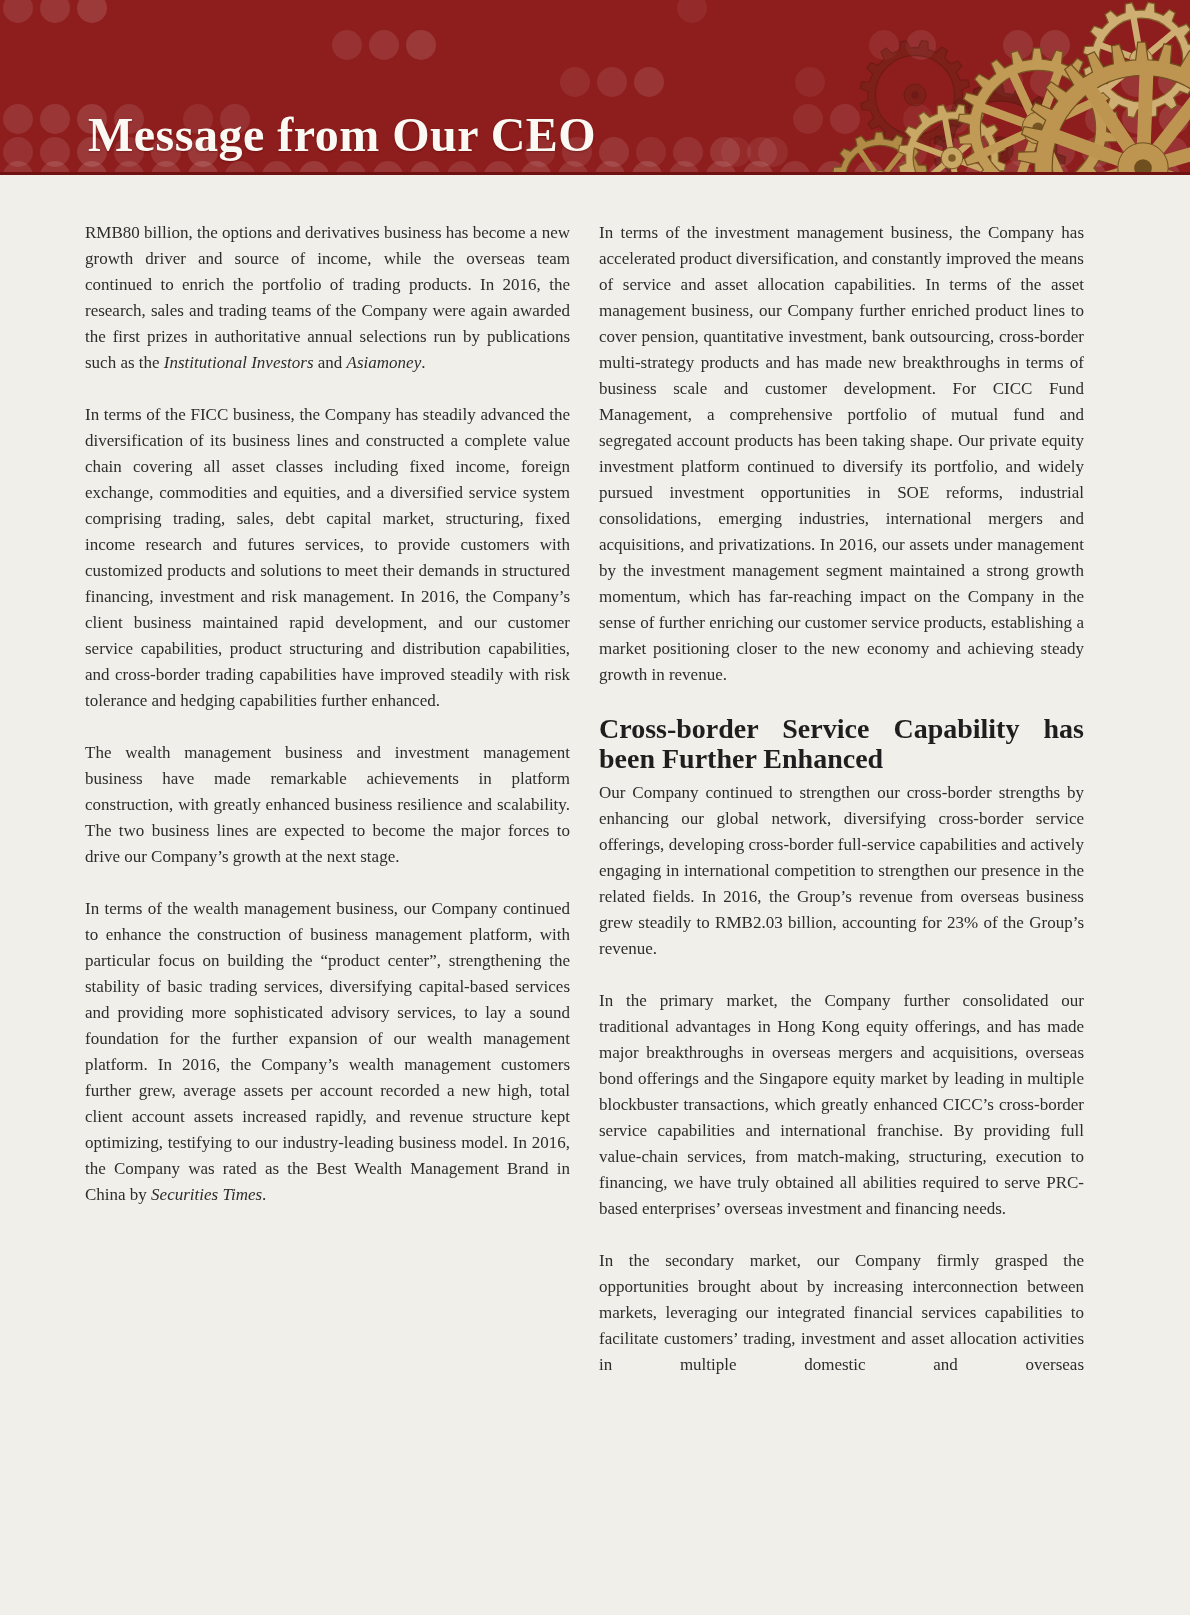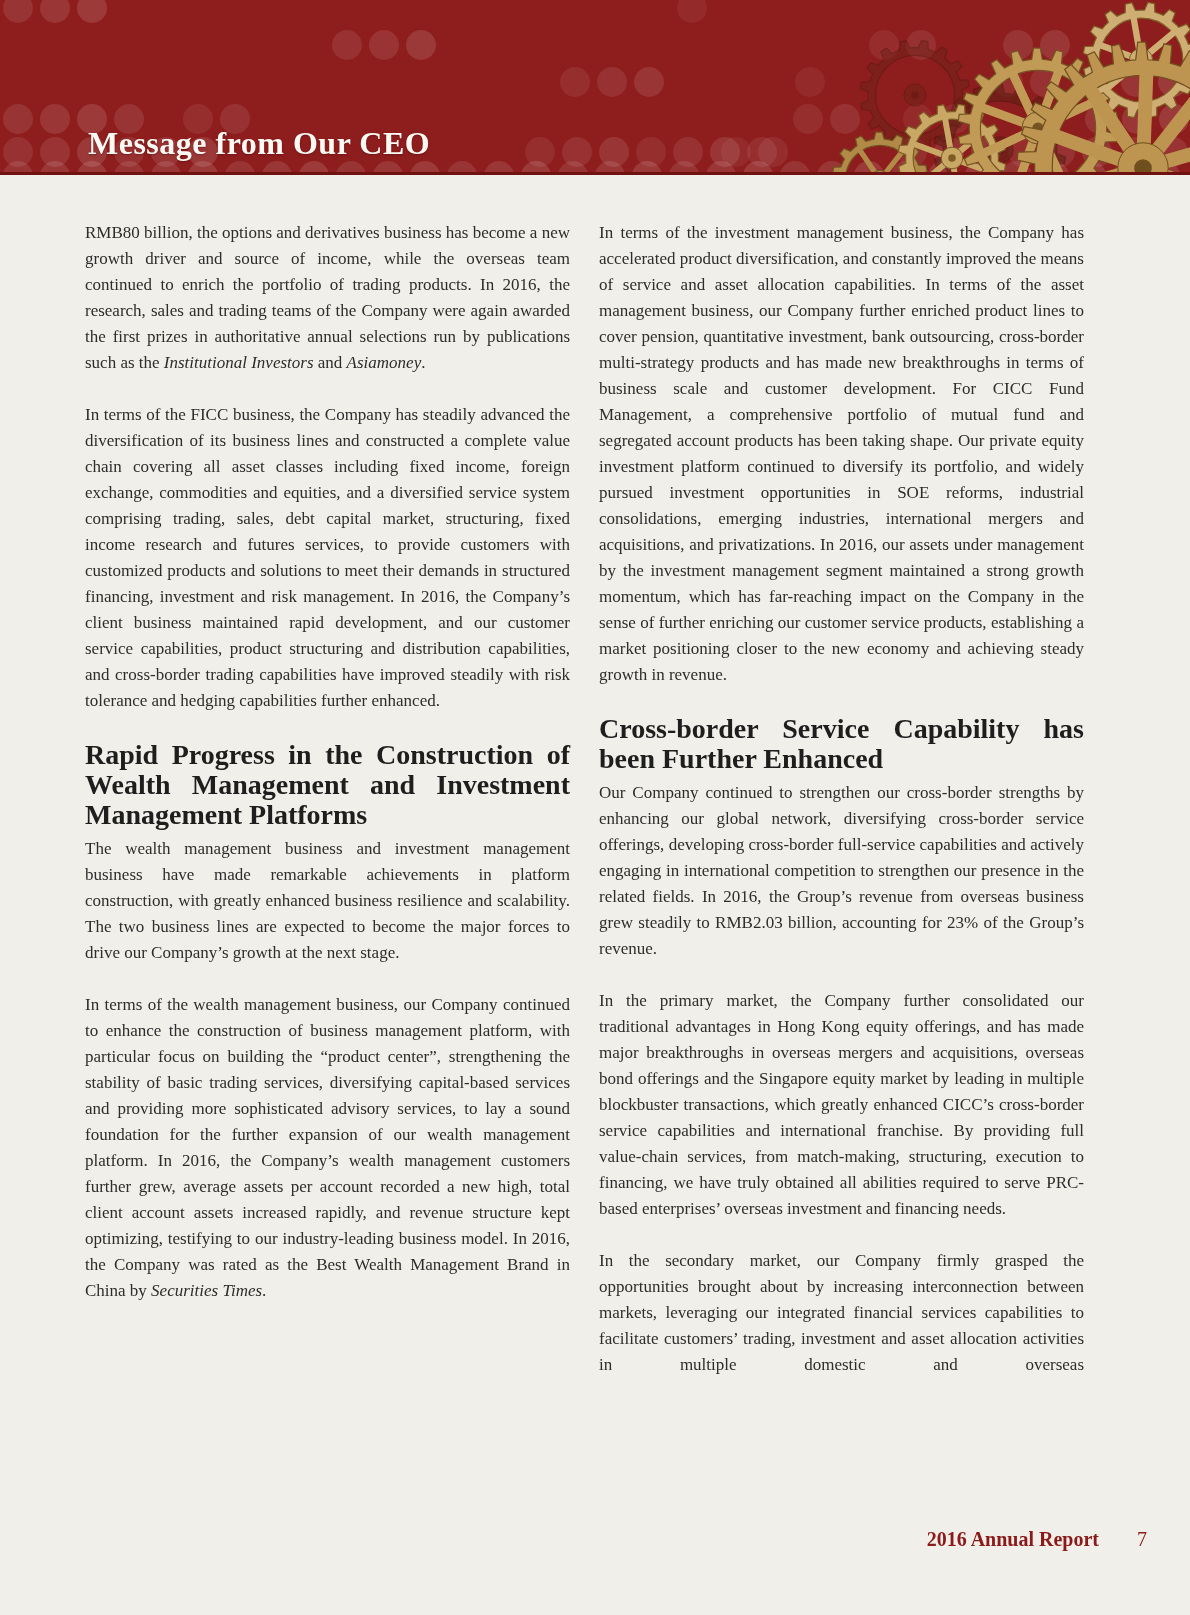--- a/index.html
+++ b/index.html
@@ -23,21 +23,21 @@
   
   .banner{
     position:absolute;top:0;left:0;width:1190px;height:172px;
     background:var(--header-red);
     border-bottom:3px solid var(--header-red-deep);
     overflow:hidden;
   }
   .banner svg{position:absolute;top:0;left:0;}
   .page-title{
     position:absolute;left:88px;bottom:13px;
-    font-size:32px;line-height:1;font-weight:700;
+    font-size:48px;line-height:1;font-weight:700;
     color:#fbf9f3;letter-spacing:0.5px;
     text-shadow:0 1px 2px rgba(60,0,0,.35);
   }
 
   
   .columns{
     position:absolute;top:220px;left:85px;width:1019px;
     display:flex;gap:29px;
   }
   .col{width:485px;}
@@ -232,31 +232,26 @@
           <circle cx="1143" cy="168" r="8.82" fill="#6f4f1e"></circle>
         </g>
       </svg>
     <div class="page-title">Message from Our CEO</div>
   </div>
 
   <div class="columns">
     <div class="col">
         <p><span>RMB80 billion, the options and derivatives business has become a new growth driver and source of income, while the overseas team continued to enrich the portfolio of trading products. In 2016, the research, sales and trading teams of the Company were again awarded the first prizes in authoritative annual selections run by publications such as the </span><em>Institutional Investors</em><span> and </span><em>Asiamoney</em><span>.</span></p>
         <p><span>In terms of the FICC business, the Company has steadily advanced the diversification of its business lines and constructed a complete value chain covering all asset classes including fixed income, foreign exchange, commodities and equities, and a diversified service system comprising trading, sales, debt capital market, structuring, fixed income research and futures services, to provide customers with customized products and solutions to meet their demands in structured financing, investment and risk management. In 2016, the Company’s client business maintained rapid development, and our customer service capabilities, product structuring and distribution capabilities, and cross-border trading capabilities have improved steadily with risk tolerance and hedging capabilities further enhanced.</span></p>
-        <h2><span>Rapid Progress in the Construction of Wealth Management and Investment Management Platforms</span></h2>
         <p><span>The wealth management business and investment management business have made remarkable achievements in platform construction, with greatly enhanced business resilience and scalability. The two business lines are expected to become the major forces to drive our Company’s growth at the next stage.</span></p>
         <p><span>In terms of the wealth management business, our Company continued to enhance the construction of business management platform, with particular focus on building the “product center”, strengthening the stability of basic trading services, diversifying capital-based services and providing more sophisticated advisory services, to lay a sound foundation for the further expansion of our wealth management platform. In 2016, the Company’s wealth management customers further grew, average assets per account recorded a new high, total client account assets increased rapidly, and revenue structure kept optimizing, testifying to our industry-leading business model. In 2016, the Company was rated as the Best Wealth Management Brand in China by </span><em>Securities Times</em><span>.</span></p>
       </div>
     <div class="col">
         <p><span>In terms of the investment management business, the Company has accelerated product diversification, and constantly improved the means of service and asset allocation capabilities. In terms of the asset management business, our Company further enriched product lines to cover pension, quantitative investment, bank outsourcing, cross-border multi-strategy products and has made new breakthroughs in terms of business scale and customer development. For CICC Fund Management, a comprehensive portfolio of mutual fund and segregated account products has been taking shape. Our private equity investment platform continued to diversify its portfolio, and widely pursued investment opportunities in SOE reforms, industrial consolidations, emerging industries, international mergers and acquisitions, and privatizations. In 2016, our assets under management by the investment management segment maintained a strong growth momentum, which has far-reaching impact on the Company in the sense of further enriching our customer service products, establishing a market positioning closer to the new economy and achieving steady growth in revenue.</span></p>
         <h2><span>Cross-border Service Capability has been Further Enhanced</span></h2>
         <p><span>Our Company continued to strengthen our cross-border strengths by enhancing our global network, diversifying cross-border service offerings, developing cross-border full-service capabilities and actively engaging in international competition to strengthen our presence in the related fields. In 2016, the Group’s revenue from overseas business grew steadily to RMB2.03 billion, accounting for 23% of the Group’s revenue.</span></p>
         <p><span>In the primary market, the Company further consolidated our traditional advantages in Hong Kong equity offerings, and has made major breakthroughs in overseas mergers and acquisitions, overseas bond offerings and the Singapore equity market by leading in multiple blockbuster transactions, which greatly enhanced CICC’s cross-border service capabilities and international franchise. By providing full value-chain services, from match-making, structuring, execution to financing, we have truly obtained all abilities required to serve PRC-based enterprises’ overseas investment and financing needs.</span></p>
         <p class="cont"><span>In the secondary market, our Company firmly grasped the opportunities brought about by increasing interconnection between markets, leveraging our integrated financial services capabilities to facilitate customers’ trading, investment and asset allocation activities in multiple domestic and overseas</span></p>
       </div>
   </div>
 
-  <div class="footer">
-    <span class="report-label">2016 Annual Report</span>
-    <span class="page-number">7</span>
-  </div>
 
 </div>
 
 </body></html>

